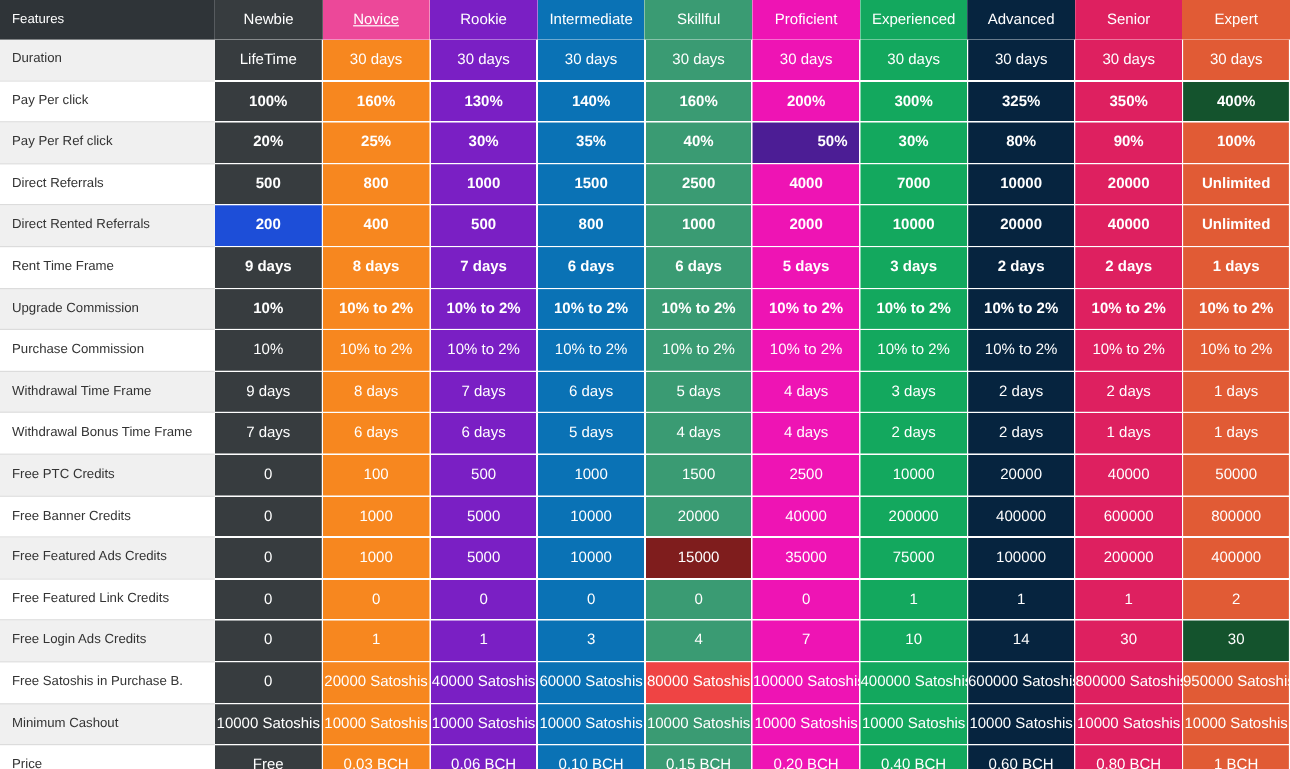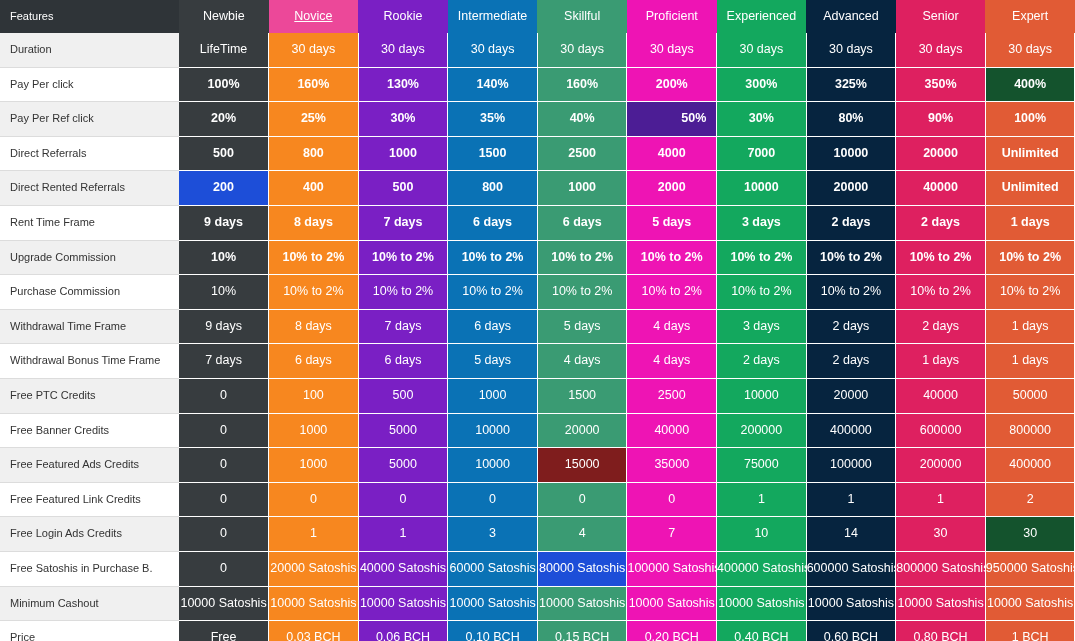--- a/index.html
+++ b/index.html
@@ -290,21 +290,21 @@
         <td class="data-cell" style="background: rgb(6, 36, 63);">14</td>
         <td class="data-cell" style="background: rgb(222, 32, 96);">30</td>
         <td class="data-cell" style="background: #14532d;">30</td>
       </tr>
       <tr class="even">
         <td class="feature-cell">Free Satoshis in Purchase B.</td>
         <td class="data-cell" style="background: rgb(55, 60, 63);">0</td>
         <td class="data-cell" style="background: rgb(247, 135, 31);">20000 Satoshis</td>
         <td class="data-cell" style="background: rgb(122, 31, 196);">40000 Satoshis</td>
         <td class="data-cell" style="background: rgb(10, 114, 181);">60000 Satoshis</td>
-        <td class="data-cell" style="background: #1d4ed8;">80000 Satoshis</td>
+        <td class="data-cell" style="background: #ef4444;">80000 Satoshis</td>
         <td class="data-cell" style="background: rgb(238, 20, 180);">100000 Satoshis</td>
         <td class="data-cell" style="background: rgb(19, 168, 94);">400000 Satoshis</td>
         <td class="data-cell" style="background: rgb(6, 36, 63);">600000 Satoshis</td>
         <td class="data-cell" style="background: rgb(222, 32, 96);">800000 Satoshis</td>
         <td class="data-cell" style="background: rgb(225, 91, 53);">950000 Satoshis</td>
       </tr>
       <tr class="odd">
         <td class="feature-cell">Minimum Cashout</td>
         <td class="data-cell" style="background: rgb(55, 60, 63);">10000 Satoshis</td>
         <td class="data-cell" style="background: rgb(247, 135, 31);">10000 Satoshis</td>

